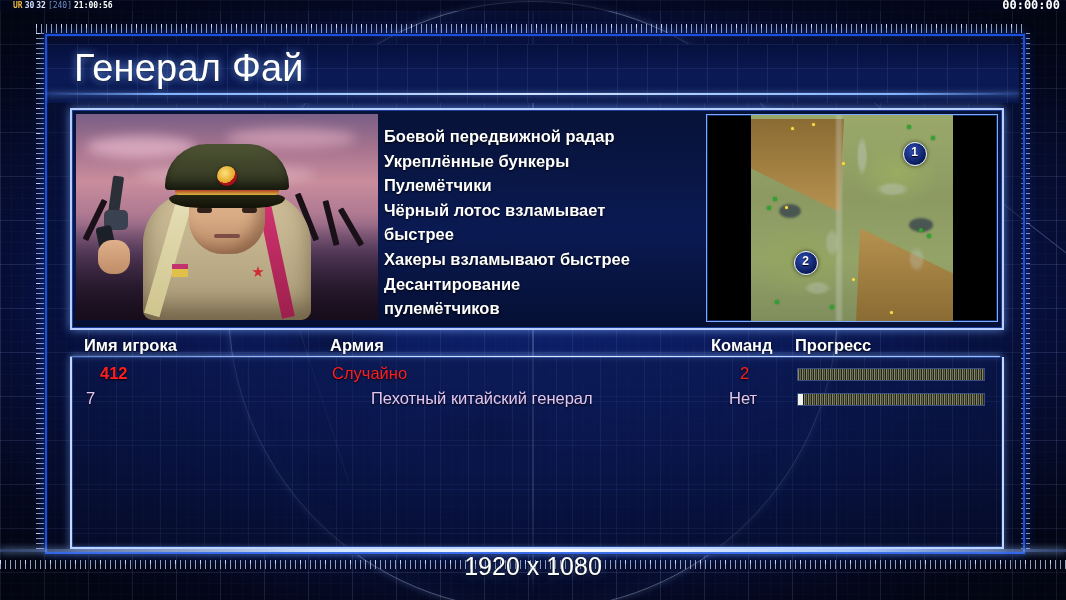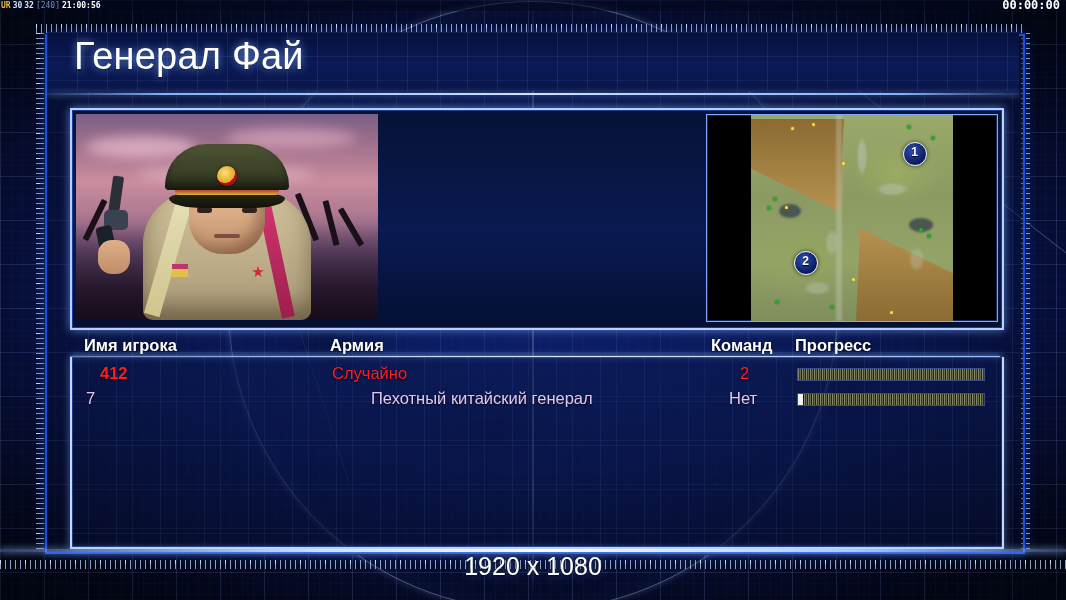--- a/index.html
+++ b/index.html
@@ -88,21 +88,21 @@
 
   
   .topbar{
     position:absolute;left:0;top:0;width:1066px;height:11px;
     background:rgba(4,8,30,.55);
     font-family:"DejaVu Sans Mono","Liberation Mono",monospace;
     font-size:8px;line-height:11px;white-space:nowrap;
     letter-spacing:0px;
   }
   .topbar .seg{padding:0 1px;}
-  .t-ur{color:#e8b840;font-weight:bold;}
+  .t-ur{color:#e8b840;font-weight:bold;margin-left:12px;}
   .t-n1{color:#cfe2ff;font-weight:bold;}
   .t-n2{color:#dfe9ff;font-weight:bold;}
   .t-br{color:#6f8ec8;}
   .t-clk{color:#ffffff;font-weight:bold;}
   .topbar-right{
     position:absolute;right:6px;top:0;height:11px;line-height:11px;
     font-family:"DejaVu Sans Mono","Liberation Mono",monospace;
     font-size:12px;color:#ffffff;font-weight:bold;
   }
 
@@ -112,21 +112,21 @@
     border:2px solid #1b4fe0;
     box-shadow:
        0 0 0 1px rgba(9,22,70,.9),
        0 0 10px rgba(40,90,230,.55),
        inset 0 0 1px rgba(120,170,255,.7);
     background:linear-gradient(to bottom, rgba(8,18,62,.55), rgba(5,12,44,.35));
   }
 
   
   .title-band{
-    position:absolute;left:47px;top:32px;width:972px;height:59px;
+    position:absolute;left:47px;top:44px;width:972px;height:59px;
     background:linear-gradient(to bottom, #06103c 0%, #0b1a56 55%, #091548 100%);
     overflow:hidden;
   }
   .title-band .tb-grid{
     position:absolute;inset:0;opacity:.55;
     background-image:
       repeating-linear-gradient(to right, rgba(120,160,255,.22) 0 1px, transparent 1px 30px),
       repeating-linear-gradient(to bottom, rgba(120,160,255,.18) 0 1px, transparent 1px 24px);
   }
   .page-title{
@@ -415,20 +415,31 @@
       <div class="p-capbrim"></div>
       <div class="p-capband"></div>
       <div class="p-captop"></div>
       <div class="p-emblem"></div>
       <div class="p-revolver-barrel"></div>
       <div class="p-revolver-cyl"></div>
       <div class="p-revolver-grip"></div>
       <div class="p-hand"></div>
     </div>
 
+    <div class="desc">
+      <div class="clip-line"></div>
+      <div class="line">Боевой передвижной радар</div>
+      <div class="line">Укреплённые бункеры</div>
+      <div class="line">Пулемётчики</div>
+      <div class="line">Чёрный лотос взламывает</div>
+      <div class="line"> быстрее</div>
+      <div class="line">Хакеры взламывают быстрее</div>
+      <div class="line">Десантирование</div>
+      <div class="line"> пулемётчиков</div>
+    </div>
 
     <div class="minimap-wrap">
       <div class="minimap">
         <div class="mm-sand1"></div>
         <div class="mm-sand2"></div>
         <div class="mm-veins"></div>
         <div class="mm-road"></div>
         <div class="mm-rock" style="left:14%;top:43%;width:22px;height:14px;"></div>
         <div class="mm-rock" style="left:78%;top:50%;width:24px;height:14px;"></div>
         <div class="mm-tree" style="left:11%;top:40%;"></div>

